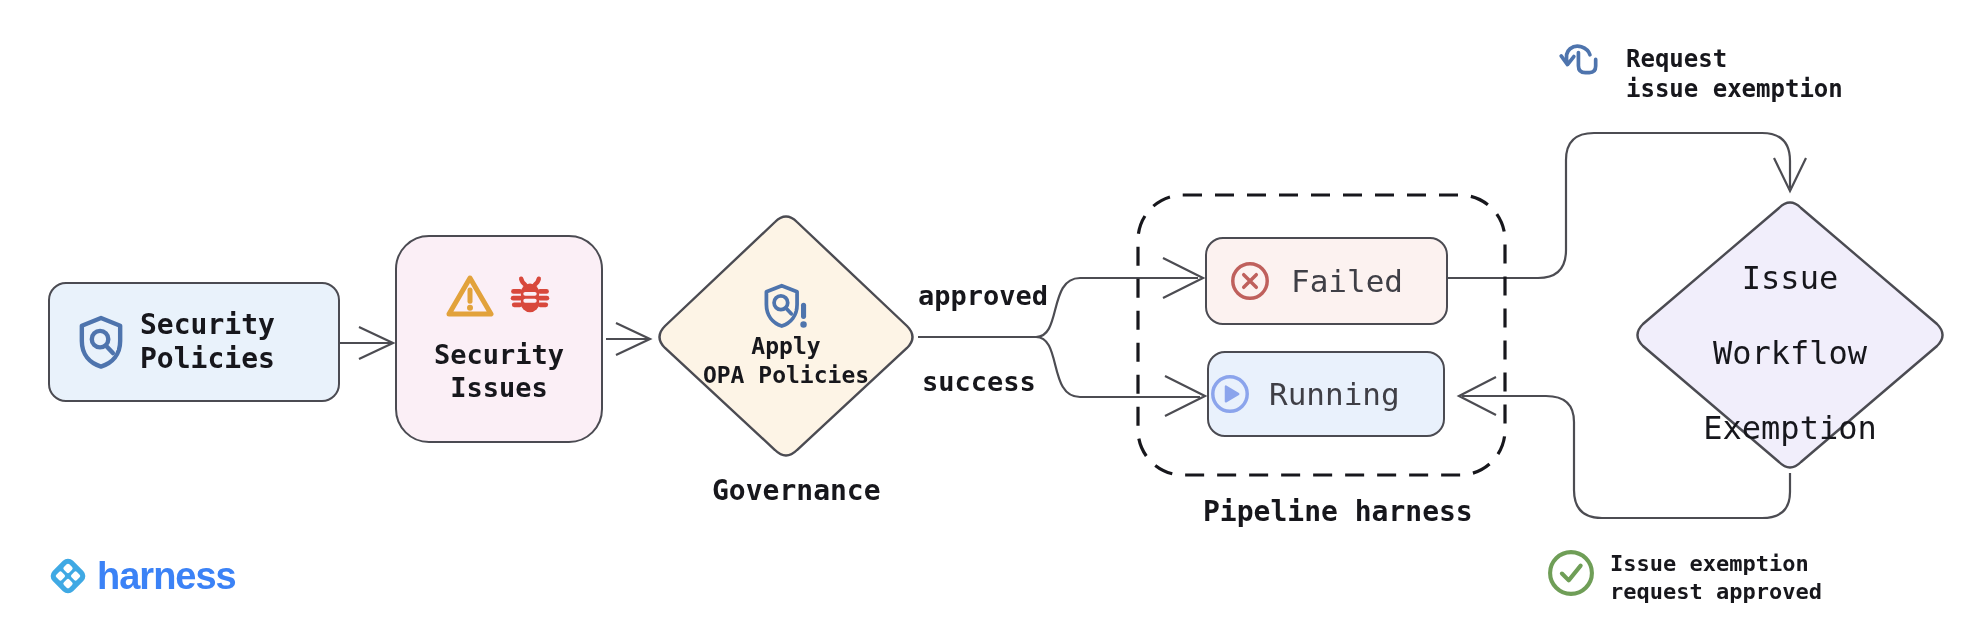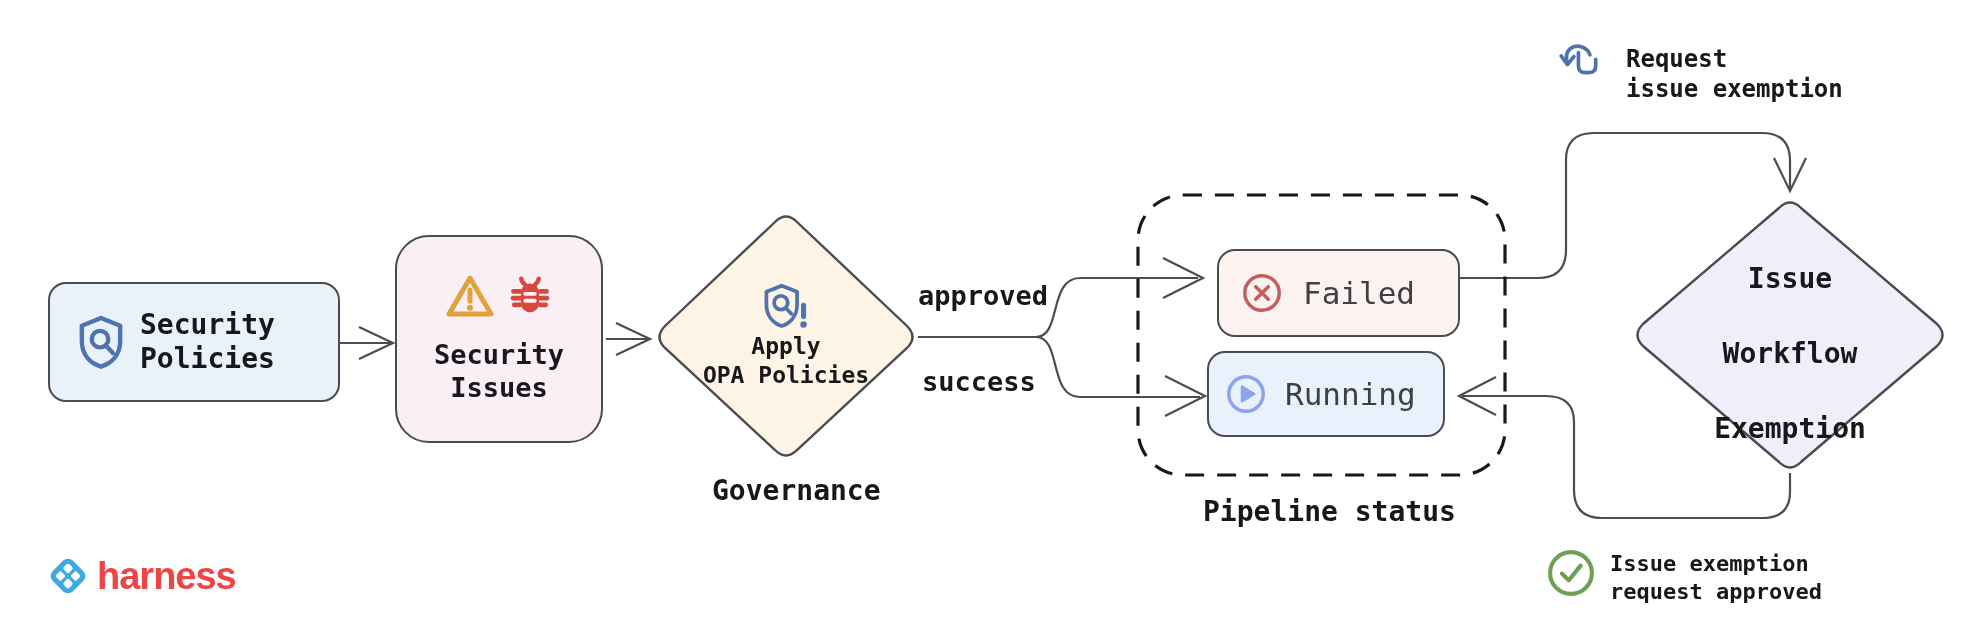--- a/index.html
+++ b/index.html
@@ -29,50 +29,50 @@
   .box-issues .icons { display:flex; gap:14px; align-items:center; }
   .box-issues .txt { font-size:27px; line-height:33px; }
 
   .diamond-content {
     position:absolute; display:flex; flex-direction:column;
     align-items:center; justify-content:center; text-align:center;
   }
   .opa-content { left:654px; top:213px; width:264px; height:246px; }
   .opa-content .txt { font-weight:bold; font-size:23px; line-height:29px; }
   .iew-content { left:1632px; top:197px; width:316px; height:276px; }
-  .iew-content .txt { font-weight:bold; font-size:28px; line-height:39px;margin-top:36px; }
+  .iew-content .txt { font-weight:normal; font-size:32px; line-height:39px;margin-top:36px; }
 
   .box-failed {
-    left:1205px; top:249px; width:243px; height:88px;
-    background:#fcf2f0; border-radius:18px; gap:20px; padding-left:22px;margin-left:12px;
+    left:1205px; top:237px; width:243px; height:88px;
+    background:#fcf2f0; border-radius:18px; gap:20px; padding-left:22px;
   }
   .box-running {
     left:1207px; top:351px; width:238px; height:86px;
-    background:#e9f1fc; border-radius:18px; gap:18px; padding-left:16px;
+    background:#e9f1fc; border-radius:18px; gap:18px; 
   }
   .status-txt { font-size:31px; color:#3f3f46; font-weight:normal; }
 
   .caption { position:absolute; font-weight:bold; font-size:28px; white-space:nowrap; }
   .cap-governance { left:712px; top:474px; width:172px; text-align:left; }
   .cap-pipeline   { left:1203px; top:495px; width:250px; text-align:center; }
   .edge-label { position:absolute; font-weight:bold; font-size:27px; white-space:nowrap; }
   .lbl-failure { left:918px; top:280px; }
   .lbl-success { left:922px; top:366px;text-align:center; }
 
   .note { position:absolute; display:flex; align-items:flex-start; gap:14px; }
   .note .nlines { font-weight:bold; white-space:nowrap; }
   .note-request { left:1556px; top:40px;gap:24px; }
   .note-request .nlines { font-size:24px; line-height:30px; padding-top:4px; }
   .note-approved { left:1546px; top:548px; }
   .note-approved .nlines { font-size:22px; line-height:28px; padding-top:2px; }
 
   .brand { position:absolute; left:46px; top:554px; display:flex; align-items:center; gap:7px; }
   .brand .brand-txt {
     font-family:"Liberation Sans","DejaVu Sans",sans-serif;
-    font-weight:700; font-size:38px; color:#ef4444; letter-spacing:-1px;
+    font-weight:700; font-size:38px; color:#3b82f6; letter-spacing:-1px;
   }
 </style>
 </head>
 <body>
 
 <div class="stage">
 
   <svg class="wires" width="1980" height="634" viewBox="0 0 1980 634">
     <g fill="none" stroke="#4c4c52" stroke-width="2.2">
 
@@ -171,21 +171,21 @@
   </div>
 
   <div class="node box-running">
     <svg width="42" height="42" viewBox="0 0 40 40">
       <circle cx="20" cy="20" r="16.4" fill="none" stroke="#8ba4ec" stroke-width="3.3"></circle>
       <path d="M16 12.8 L16 27.2 L28 20 Z" fill="#8ba4ec" stroke="#8ba4ec" stroke-width="2" stroke-linejoin="round"></path>
     </svg>
     <div class="status-txt">Running</div>
   </div>
 
-  <div class="caption cap-pipeline">Pipeline status</div>
+  <div class="caption cap-pipeline">Pipeline harness</div>
 
   <div class="diamond-content iew-content">
     <div class="txt">Issue</div>
     <div class="txt">Workflow</div>
     <div class="txt">Exemption</div>
   </div>
 
   <div class="note note-request">
     <svg width="46" height="48" viewBox="0 0 40 40">
       <path d="M10 19 C6 7 16 3 22 5 Q28 7 29.5 12" fill="none" stroke="#4e74ad" stroke-width="3.2" stroke-linecap="round"></path>

